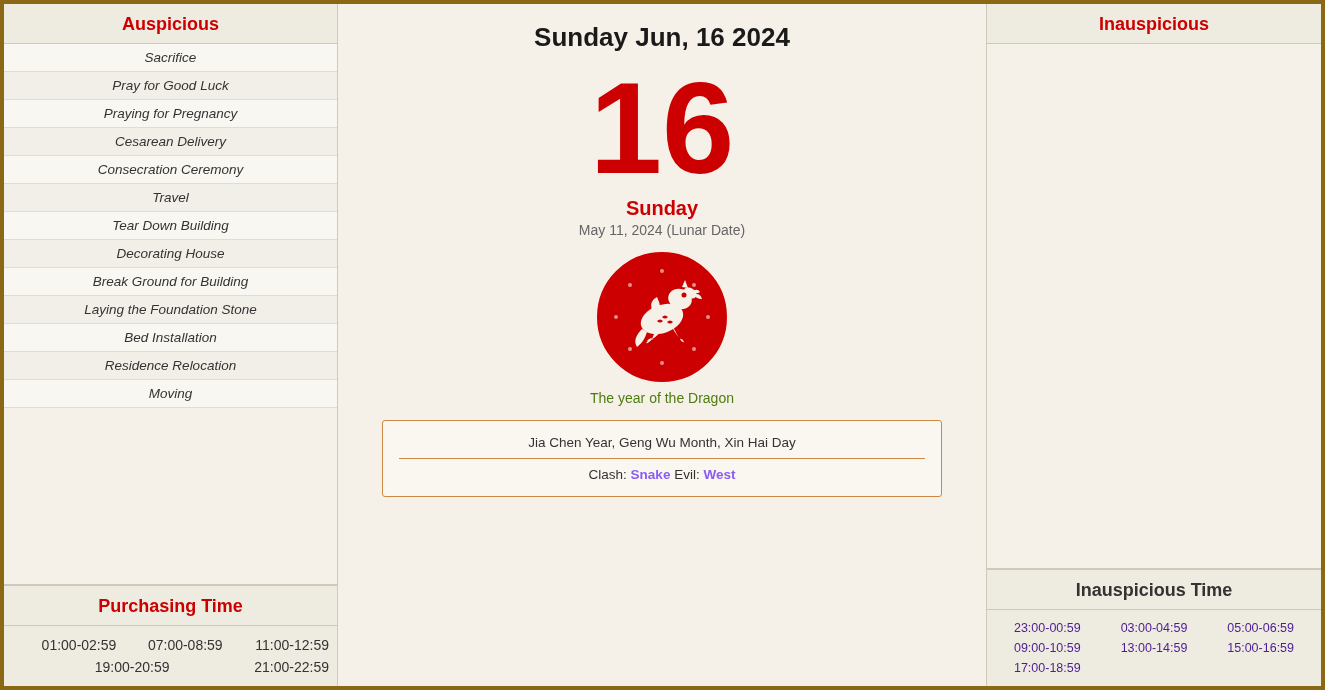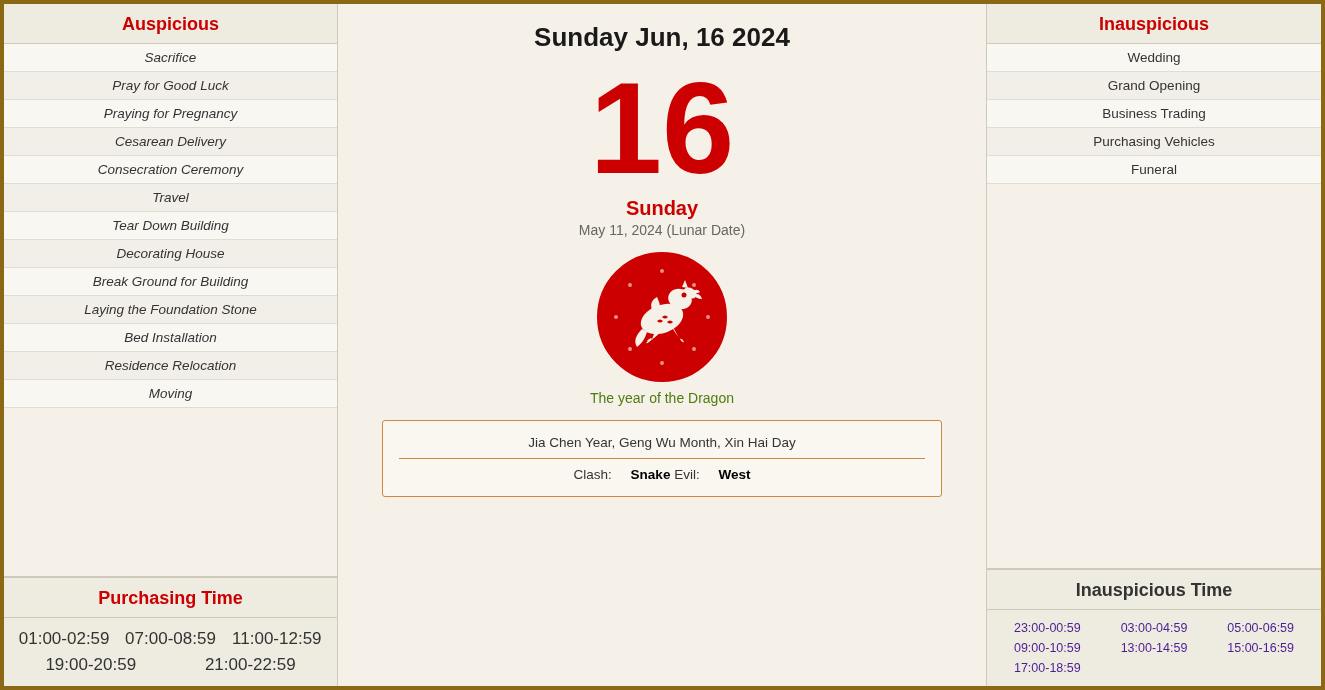--- a/index.html
+++ b/index.html
@@ -73,22 +73,22 @@
       border-bottom: 1px solid #d0c8b8;
       margin-bottom: 8px;
     }
     .time-grid {
       display: grid;
       grid-template-columns: 1fr 1fr 1fr;
       gap: 4px 2px;
       padding: 0 8px;
     }
     .time-cell {
-      text-align: center;
-      font-size: 17px;
+      text-align: right;
+      font-size: 14px;
       color: #333;
       padding: 3px 0;
     }
     .time-row-2col {
       display: grid;
       grid-template-columns: 1fr 1fr;
       gap: 4px 2px;
       padding: 0 8px;
     }
 
@@ -170,23 +170,22 @@
       border-top: 1px solid #cc8844;
       margin: 4px 0;
     }
     .clash-line {
       text-align: center;
       font-size: 13.5px;
       color: #333;
       padding: 4px 0;
     }
     .clash-highlight {
-      color: #000000;
-      font-weight: bold;
-      margin-left: 15px;
+      color: #8b5cf6;
+      font-weight: bold;
     }
 
     
     .right-panel {
       width: 334px;
       min-width: 334px;
       display: flex;
       flex-direction: column;
       background: #f5f0e8;
     }
@@ -338,27 +337,20 @@
       <hr class="info-divider">
       <div class="clash-line">
         <span>Clash: </span><span class="clash-highlight">Snake</span><span> Evil: </span><span class="clash-highlight">West</span>
       </div>
     </div>
   </div>
 
   <div class="right-panel">
     <div class="right-top">
       <div class="section-header">Inauspicious</div>
-      <ul class="inauspicious-list">
-        <li>Wedding</li>
-        <li>Grand Opening</li>
-        <li>Business Trading</li>
-        <li>Purchasing Vehicles</li>
-        <li>Funeral</li>
-      </ul>
     </div>
     <div class="right-bottom">
       <div class="inauspicious-time-header">Inauspicious Time</div>
       <div class="inaus-time-grid">
         <div class="inaus-time-cell">23:00-00:59</div>
         <div class="inaus-time-cell">03:00-04:59</div>
         <div class="inaus-time-cell">05:00-06:59</div>
       </div>
       <div class="inaus-time-grid">
         <div class="inaus-time-cell">09:00-10:59</div>

